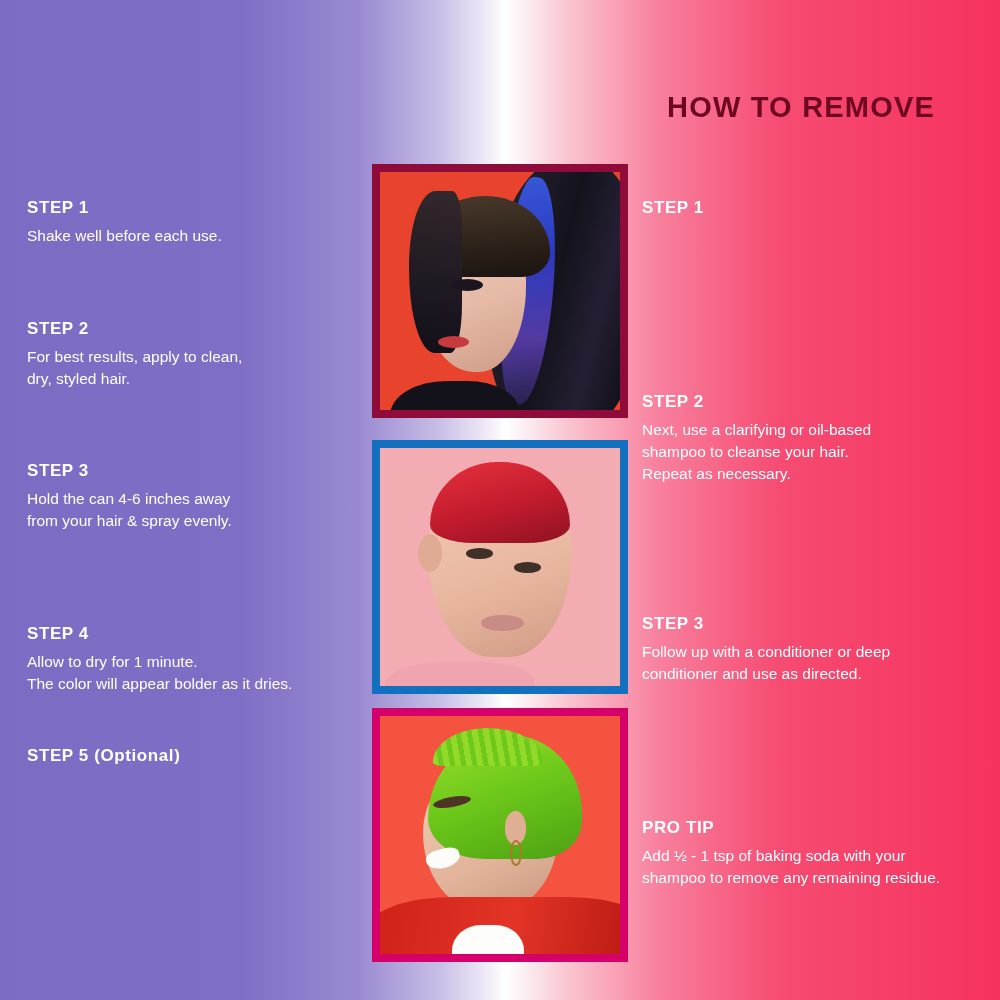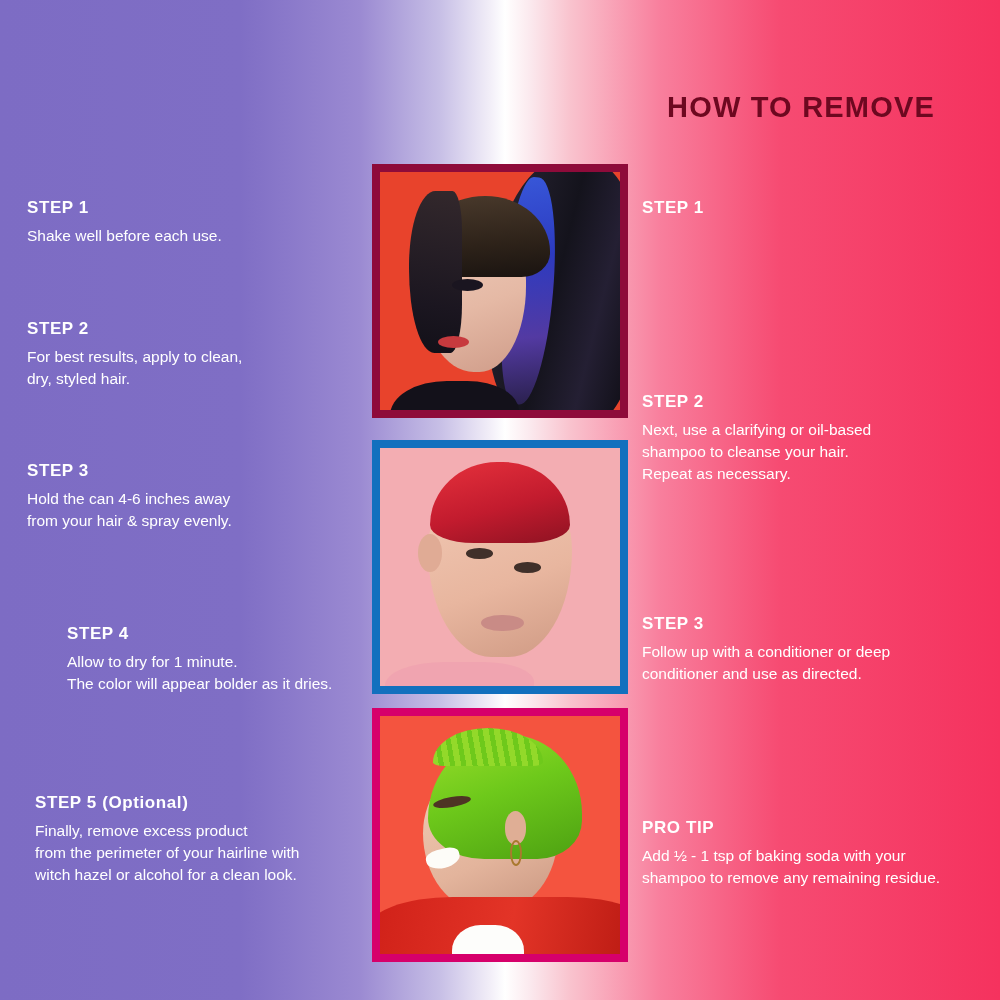--- a/index.html
+++ b/index.html
@@ -92,22 +92,22 @@
     white-space:pre-line;
   }
 
   .left-col .step{ left:27px; width:335px; }
   .right-col .step{ left:642px; width:350px; }
 
   
   #apply-step-1{ top:198px; }
   #apply-step-2{ top:319px; }
   #apply-step-3{ top:461px; }
-  #apply-step-4{ top:624px;margin-left:40px; }
-  #apply-step-5{ top:793px;margin-left:8px; }
+  #apply-step-4{ top:624px; }
+  #apply-step-5{ top:746px; }
 
   
   #remove-step-1{ top:198px; }
   #remove-step-2{ top:392px; }
   #remove-step-3{ top:614px; }
   #remove-pro-tip{ top:818px; }
 
   
   .photo{
     position:absolute;
@@ -312,23 +312,20 @@
     </div>
 
     <div class="step" id="apply-step-4">
       <div class="step-title">STEP 4</div>
       <div class="step-body">Allow to dry for 1 minute.
 The color will appear bolder as it dries.</div>
     </div>
 
     <div class="step" id="apply-step-5">
       <div class="step-title">STEP 5 (Optional)</div>
-      <div class="step-body">Finally, remove excess product
-from the perimeter of your hairline with
-witch hazel or alcohol for a clean look.</div>
     </div>
 
   </div>
 
   <div class="right-col">
 
     <div class="step" id="remove-step-1">
       <div class="step-title">STEP 1</div>
     </div>
 

